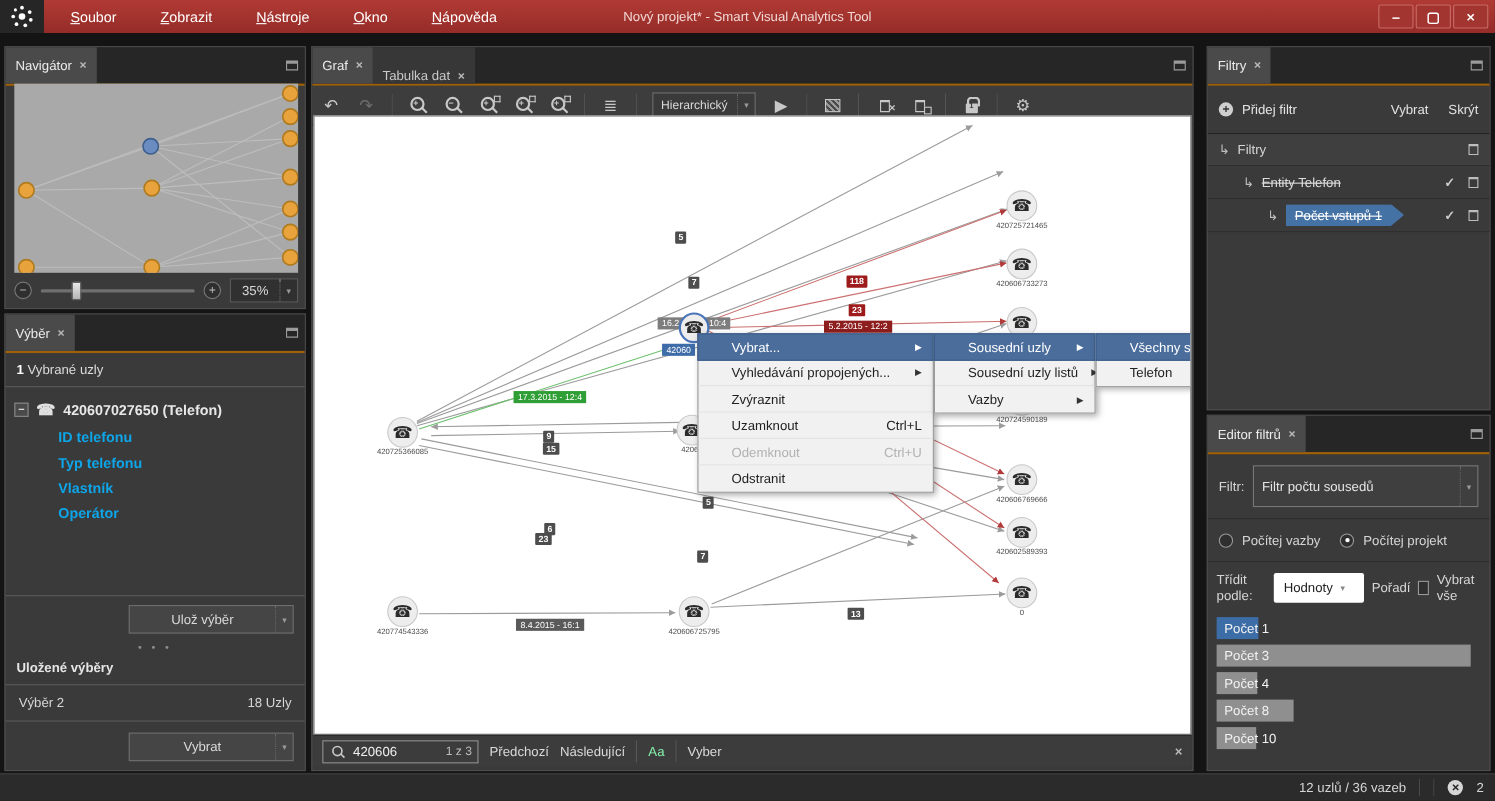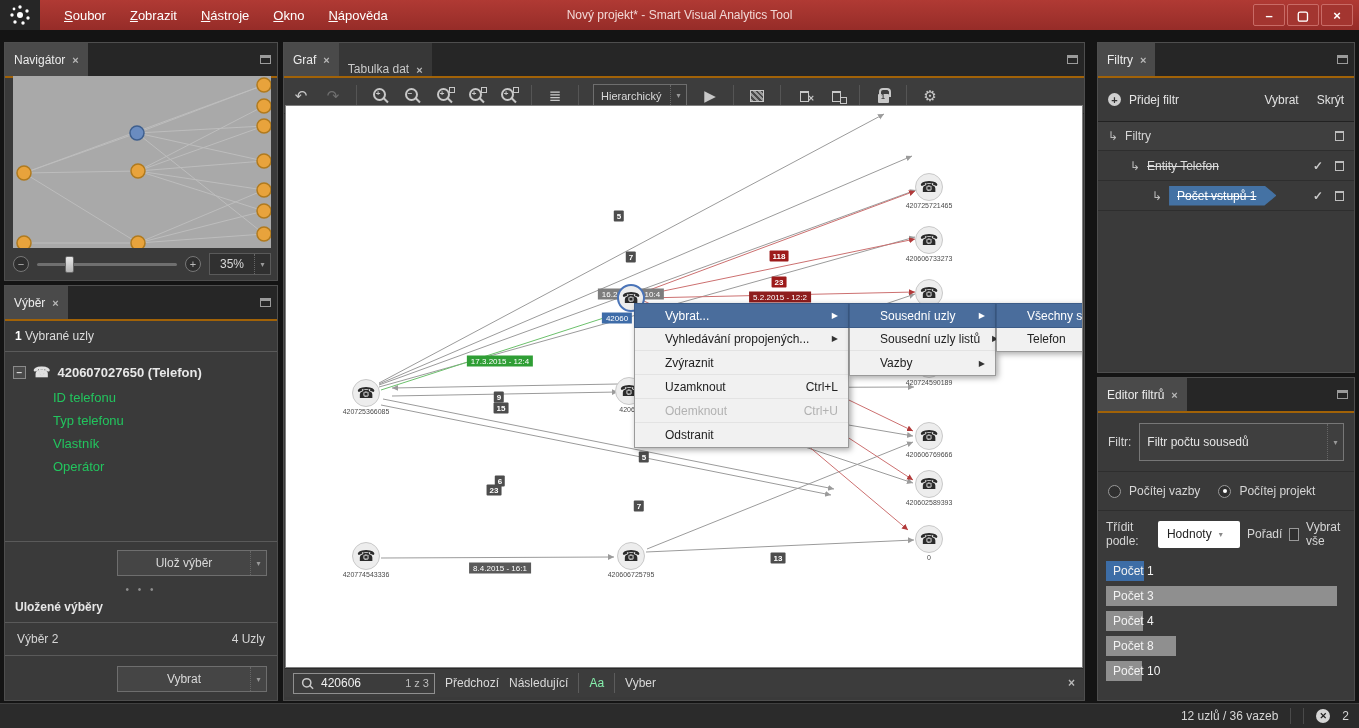--- a/index.html
+++ b/index.html
@@ -3,21 +3,21 @@
 <meta charset="utf-8">
 <style>
   * { margin:0; padding:0; box-sizing:border-box; }
   html,body { width:1359px; height:728px; overflow:hidden; background:#141414;
     font-family:"Liberation Sans", sans-serif; font-size:12px; color:#d6d6d6; }
 
   
   #titlebar { position:absolute; left:0; top:0; width:1359px; height:30px;
     background:linear-gradient(#b03a34,#962c28); display:flex; align-items:center; }
   #logo { width:40px; height:30px; background:#262626; display:flex; align-items:center; justify-content:center; }
-  #menubar { display:flex; gap:4px; margin-left:14px; }
+  #menubar { display:flex; gap:20px; margin-left:14px; }
   .mb-item { display:inline-block; padding:4px 10px; color:#fff; font-size:13px; cursor:default; }
   .mb-item::first-letter { text-decoration:underline; }
   #wtitle { position:absolute; left:0; right:0; text-align:center; color:#f2d8d6; font-size:12px; pointer-events:none; }
   #wbtns { margin-left:auto; display:flex; gap:2px; padding-right:6px; }
   .wbtn { width:32px; height:22px; background:#a33530; border:1px solid #c96b66; border-radius:2px;
     color:#fff; display:flex; align-items:center; justify-content:center; font-size:13px; font-weight:bold; }
 
   
   .panel { position:absolute; background:#3a3a3a; border:1px solid #4e4e4e; }
   .tabstrip { height:35px; background:#262626; display:flex; align-items:stretch; border-bottom:2px solid #a16207; }
@@ -41,21 +41,21 @@
 
   
   #sel-count { padding:8px 10px; border-bottom:1px solid #5a5a5a; color:#dcdcdc; }
   #sel-count b { color:#fff; }
   #sel-tree { padding:12px 8px; }
   .tree-head { display:flex; align-items:center; gap:7px; font-weight:bold; color:#e8e8e8; font-size:13px; }
   .expander { width:13px; height:13px; border:1px solid #8a8a8a; background:#4a4a4a; color:#ddd;
     font-size:10px; line-height:11px; text-align:center; }
   .phone-ic { font-size:14px; color:#e0e0e0; }
   #sel-attrs { list-style:none; margin:6px 0 0 40px; }
-  #sel-attrs li { font-weight:normal; color:#22c55e; font-size:13px; padding:4px 0; }
+  #sel-attrs li { font-weight:bold; color:#0ea5e9; font-size:13px; padding:4px 0; }
   .btnrow { border-top:1px solid #5a5a5a; padding:8px 10px; display:flex; justify-content:flex-end; }
   .dbtn { width:150px; height:26px; background:#454545; border:1px solid #6e6e6e; display:flex; align-items:center; color:#d9d9d9; }
   .dbtn .t { flex:1; text-align:center; }
   .dots { text-align:center; color:#8e8e8e; letter-spacing:3px; font-size:10px; height:12px; }
   .savedhead { font-weight:bold; color:#e6e6e6; padding:4px 10px 8px; border-bottom:1px solid #5a5a5a; }
   .savedrow { display:flex; padding:9px 12px; border-bottom:1px solid #5a5a5a; color:#d6d6d6; }
   .savedrow .n { flex:1; }
 
   
   #toolbar { height:36px; background:#3d3d3d; border-bottom:1px solid #2b2b2b; display:flex; align-items:center; padding:0 8px; gap:14px; }
@@ -263,21 +263,21 @@
     <div class="dbtn">
       <span class="t">Ulož výběr</span>
       <span class="ddcell">▾</span>
     </div>
   </div>
   <div class="dots">• • •</div>
   <div class="savedhead">Uložené výběry</div>
   <div id="savedlist">
       <div class="savedrow">
         <span class="n">Výběr 2</span>
-        <span>4 Uzly</span>
+        <span>18 Uzly</span>
       </div>
     </div>
   <div class="btnrow" style="border-top:none;margin-top:2px;">
     <div class="dbtn">
       <span class="t">Vybrat</span>
       <span class="ddcell">▾</span>
     </div>
   </div>
 </div>
 

